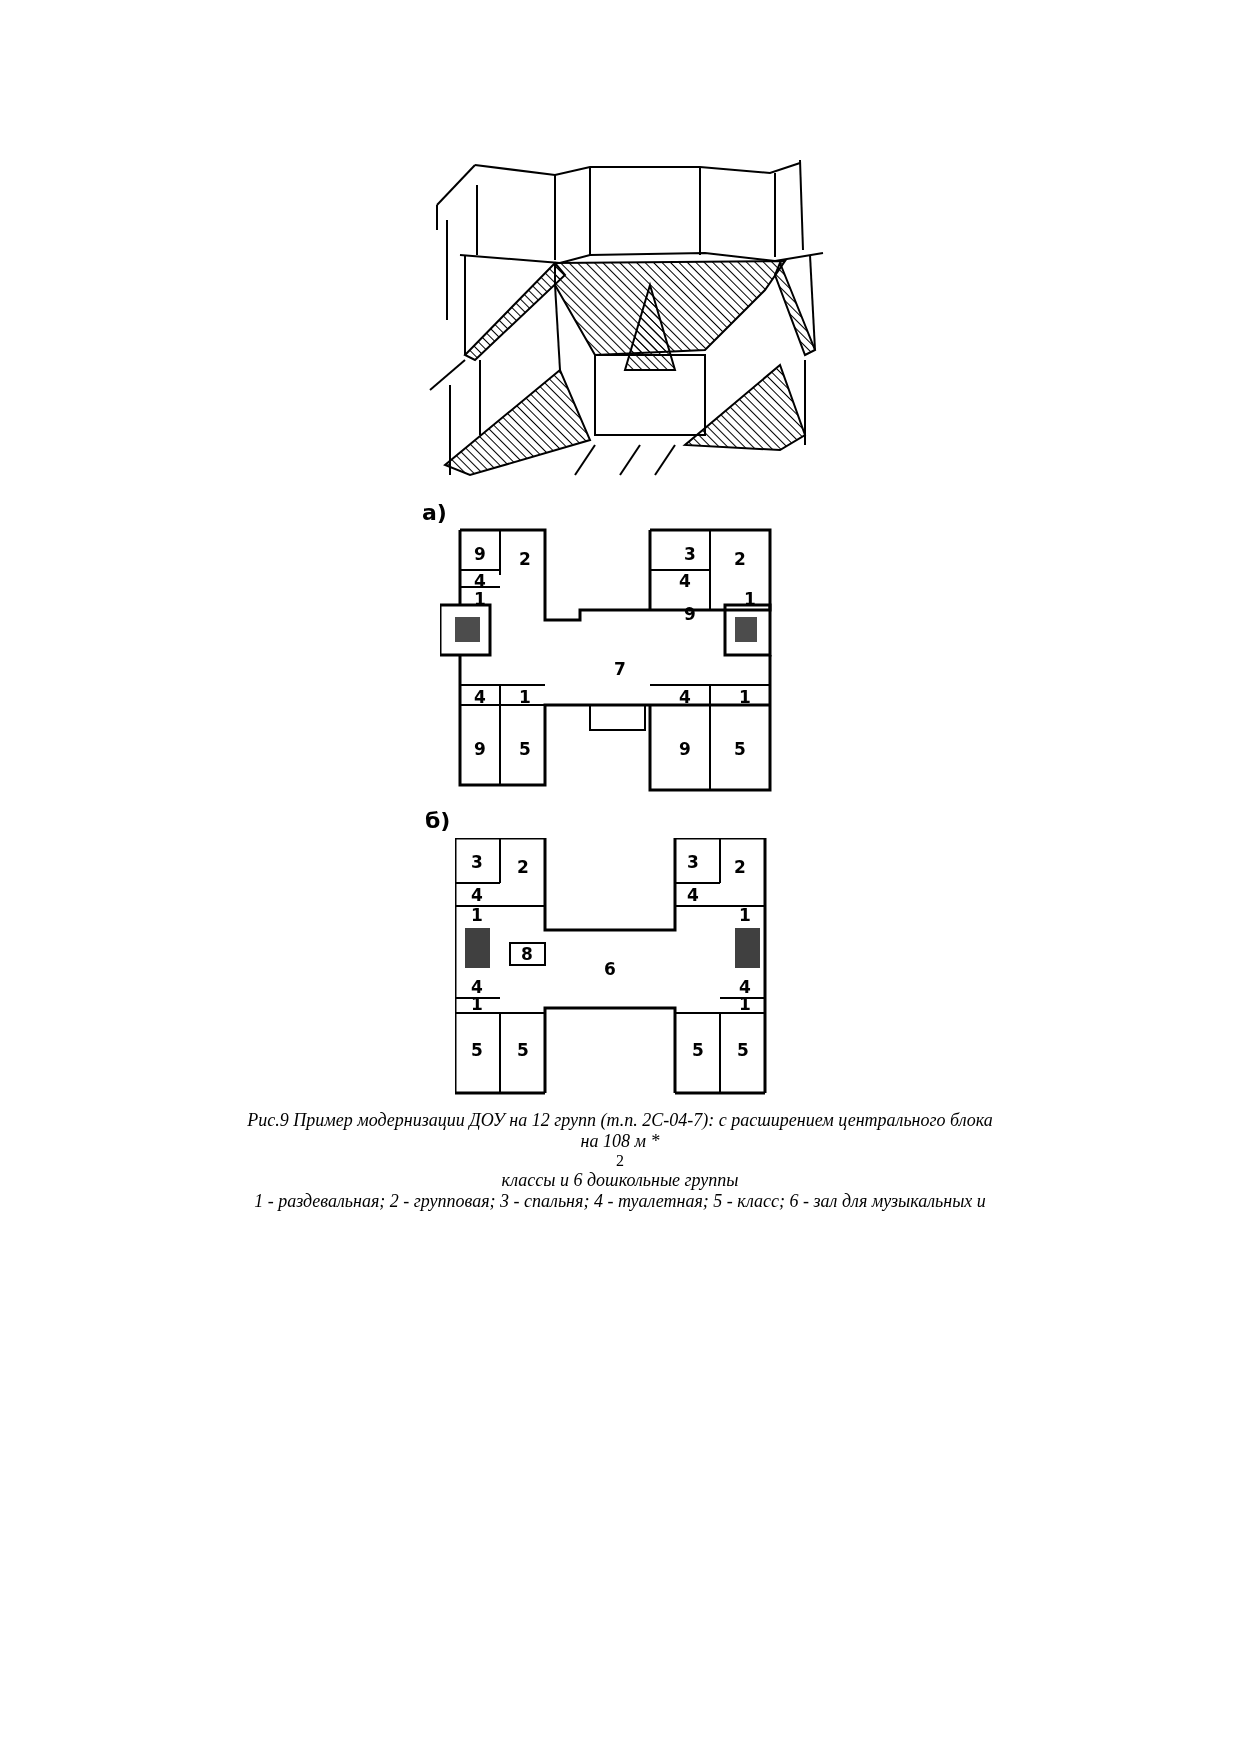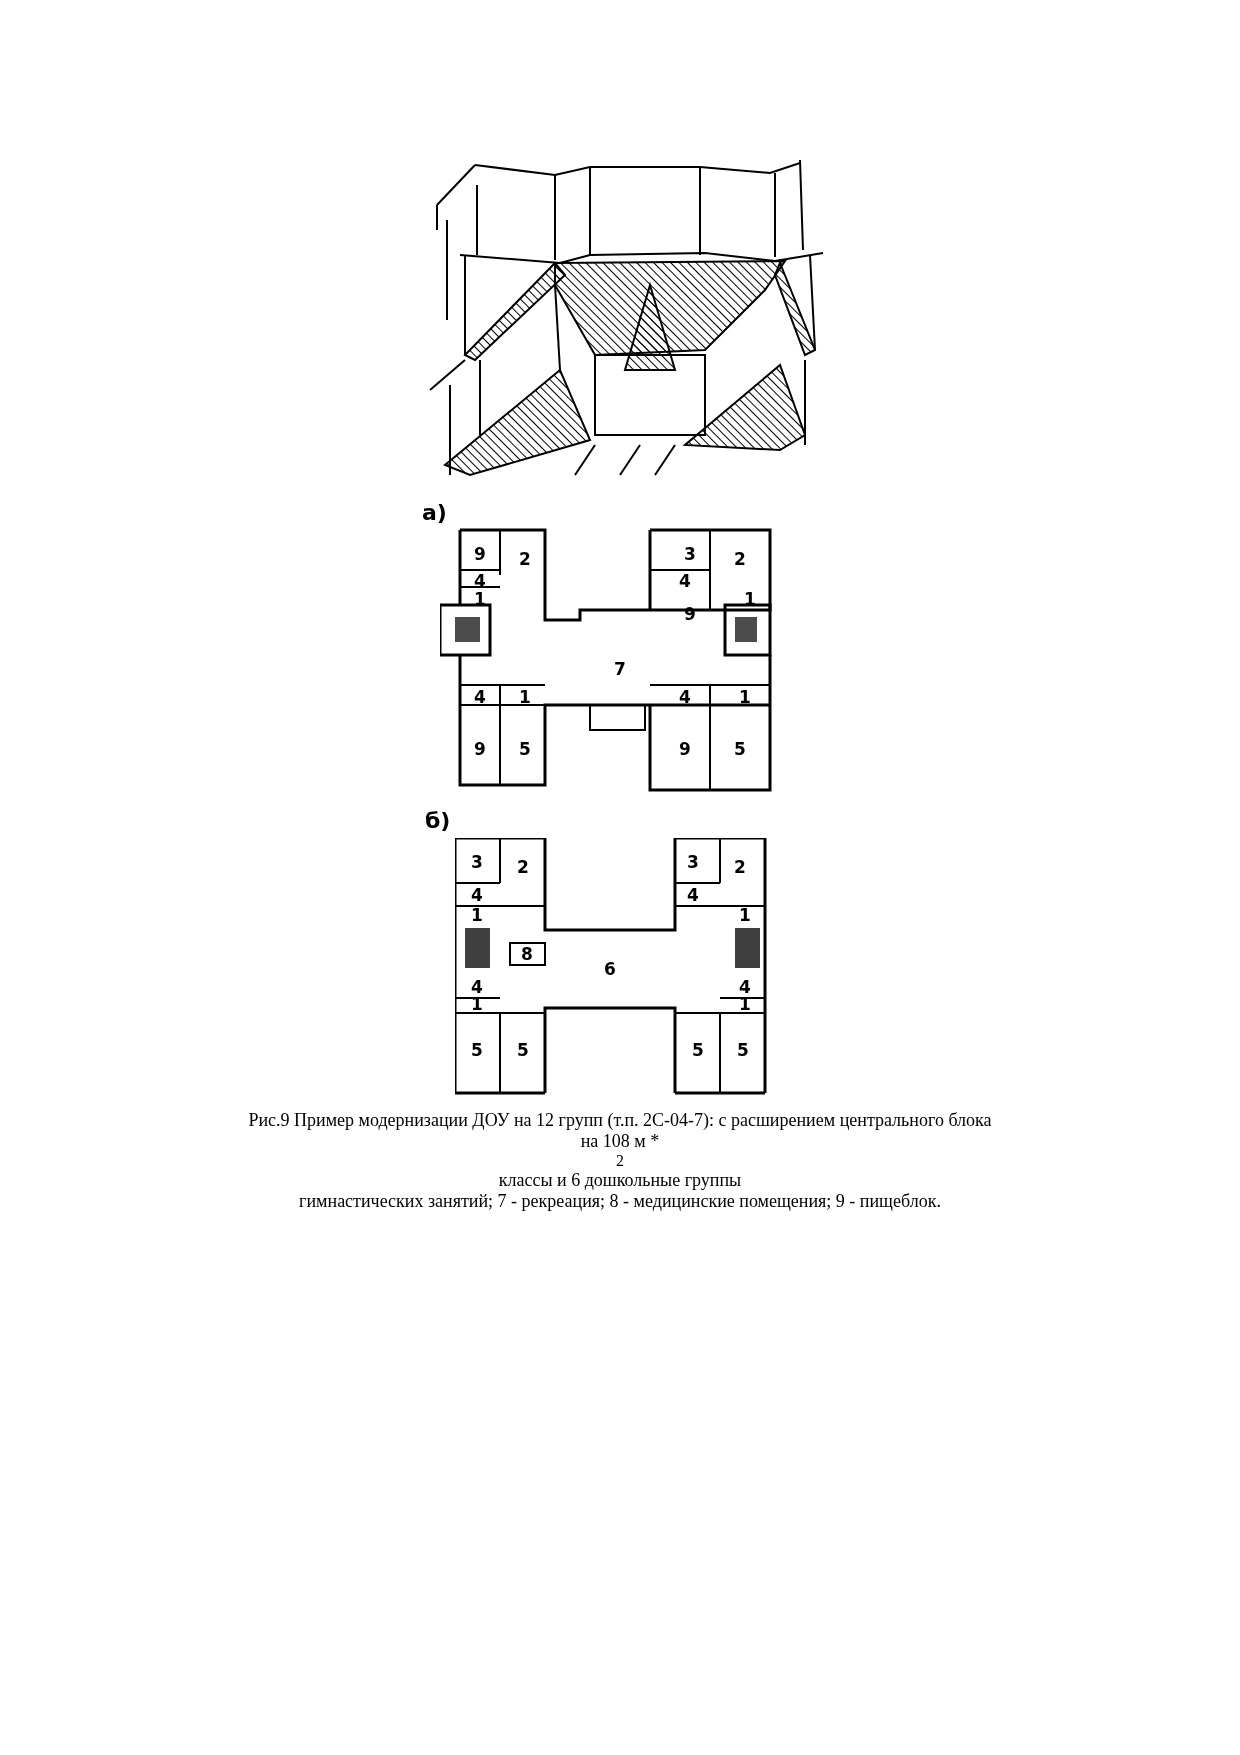--- a/index.html
+++ b/index.html
@@ -1,21 +1,21 @@
 <!DOCTYPE html>
 <html><head>
 <meta charset="utf-8">
 <style>
   html, body { margin: 0; padding: 0; background: #ffffff; }
   body { width: 1240px; height: 1755px; position: relative; overflow: hidden; font-family: "Liberation Serif", serif; color: #000; }
   .drawing { position: absolute; }
   svg { display: block; }
   .label-a, .label-b { position: absolute; font-family: "DejaVu Sans", sans-serif; font-weight: bold; font-size: 22px; }
   .caption { position: absolute; left: 160px; width: 920px; top: 1110px; text-align: center; font-size: 18px; line-height: 21px; }
-  .caption p { margin: 0; }
+  .caption p { margin: 0; font-style: italic; }
   .sup { display: block; font-size: 16px; line-height: 18px; }
   .legend { margin-top: 12px !important; }
   .room { font-family: "DejaVu Sans", sans-serif; font-weight: bold; font-size: 17px; }
 </style>
 </head>
 <body>
 
 <div class="drawing" style="left:425px; top:145px;">
   <svg width="400" height="340" viewBox="0 0 400 340">
     <defs>
@@ -161,14 +161,14 @@
         <text x="288" y="218">5</text>
     </g>
   </svg>
 </div>
 
 <div class="caption">
   <p>Рис.9 Пример модернизации ДОУ на 12 групп (т.п. 2С-04-7): с расширением центрального блока</p>
   <p>на 108 м   *</p>
   <span class="sup">2</span>
   <p>классы и 6 дошкольные группы</p>
-  <p>гимнастических занятий; 7 - рекреация; 8 - медицинские помещения; 9 - пищеблок.</p>
+  <p>1 - раздевальная; 2 - групповая; 3 - спальня; 4 - туалетная; 5 - класс; 6 - зал для музыкальных и</p>
 </div>
 
 </body></html>

